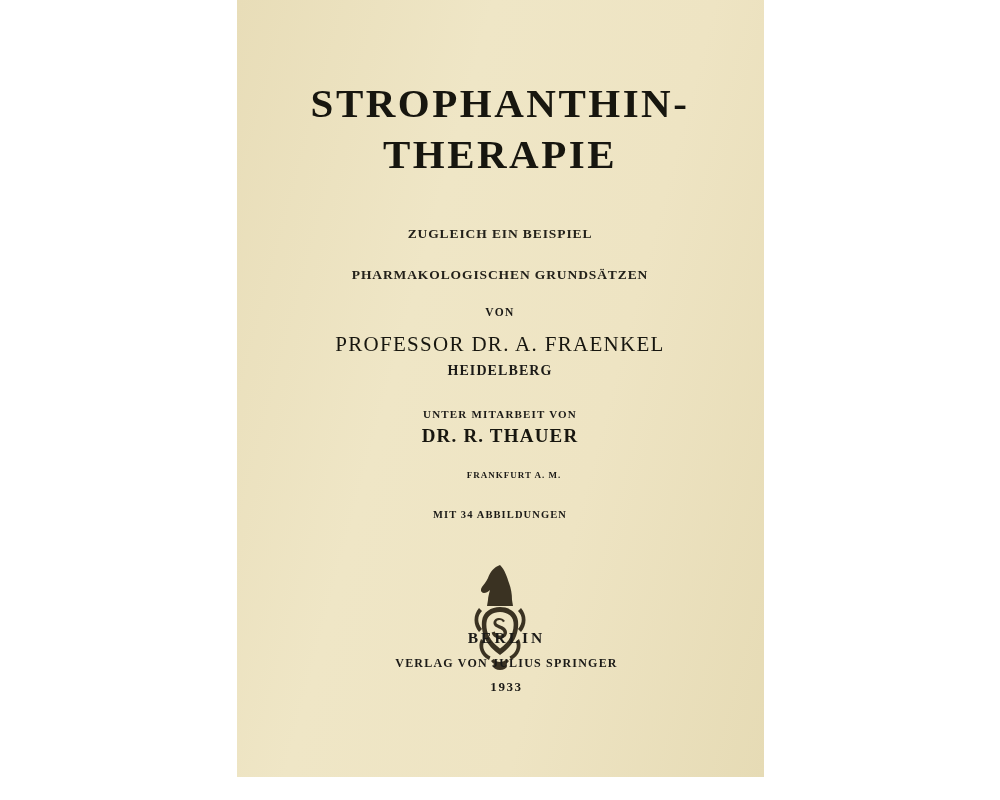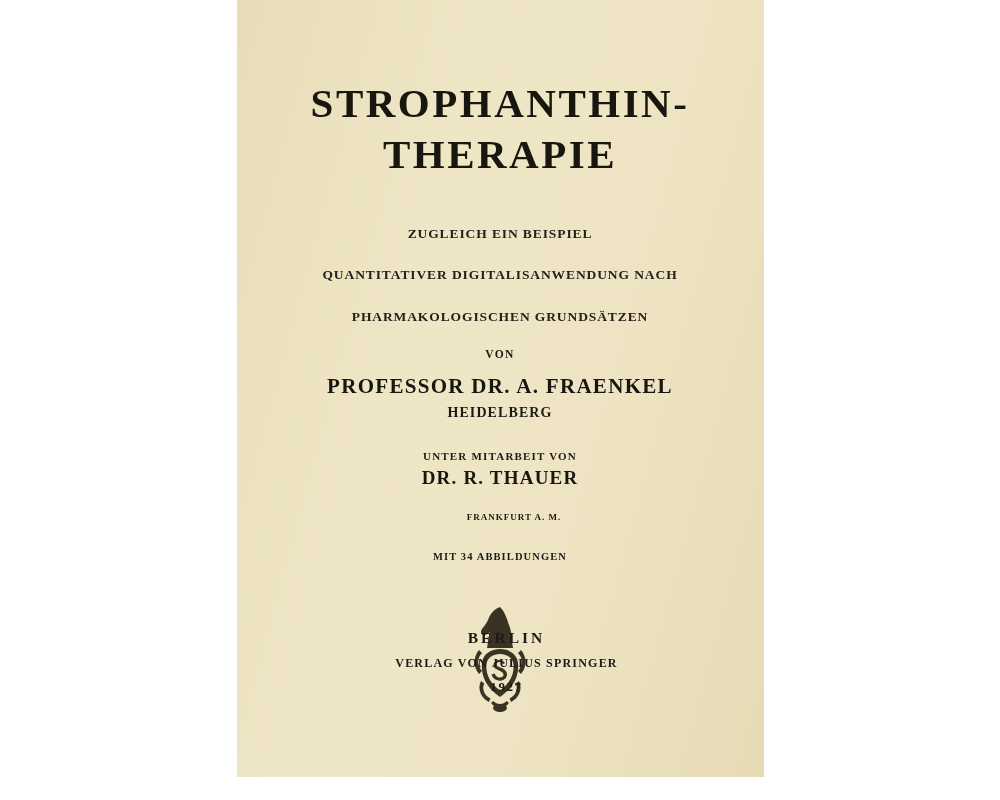--- a/index.html
+++ b/index.html
@@ -66,21 +66,21 @@
     margin-top: 20px;
     font-family: "Liberation Serif", serif;
     font-weight: bold;
     font-size: 11.5px;
     letter-spacing: 1.4px;
     text-align: center;
   }
   .author {
     margin-top: 14px;
     font-family: "Liberation Serif", serif;
-    font-weight: bold;
+    font-weight: normal;
     font-size: 21px;
     letter-spacing: 1.3px;
     text-align: center;
     color: #17160f;
   }
   .author-city {
     margin-top: 6px;
     font-family: "Liberation Serif", serif;
     font-weight: bold;
     font-size: 14px;
@@ -160,21 +160,20 @@
 <div class="page-wrap">
   <div class="cover">
 
     <div class="title-block">
       <div class="title-line">STROPHANTHIN-</div>
       <div class="title-line">THERAPIE</div>
     </div>
 
     <div class="subtitle-block">
       <div class="subtitle-line">ZUGLEICH EIN BEISPIEL</div>
-      <div class="subtitle-line">QUANTITATIVER DIGITALISANWENDUNG NACH</div>
       <div class="subtitle-line">PHARMAKOLOGISCHEN GRUNDSÄTZEN</div>
     </div>
 
     <div class="von">VON</div>
     <div class="author">PROFESSOR DR. A. FRAENKEL</div>
     <div class="author-city">HEIDELBERG</div>
 
     <div class="collab-intro">UNTER MITARBEIT VON</div>
     <div class="collab-name">DR. R. THAUER</div>
     <div class="collab-city">FRANKFURT A. M.</div>
@@ -204,17 +203,17 @@
             <path d="M22 100 C26 106 36 106 40 100 L37.5 98 C34.5 102 27.5 102 24.5 98 Z"></path>
             <ellipse cx="31" cy="105" rx="7" ry="4"></ellipse>
           </g>
         </svg>
       </span>
     </div>
 
     <div class="imprint">
       <div class="imprint-city">BERLIN</div>
       <div class="imprint-publisher">VERLAG VON JULIUS SPRINGER</div>
-      <div class="imprint-year">1927</div>
+      <div class="imprint-year">1933</div>
     </div>
 
   </div>
 </div>
 
 </body></html>

